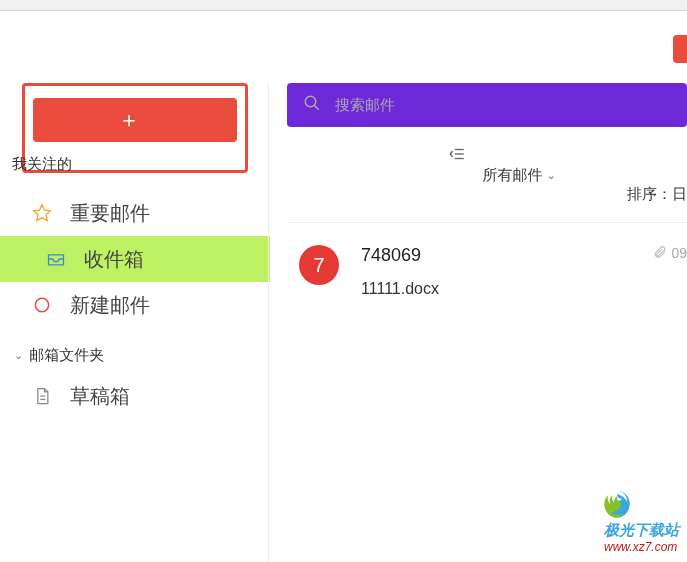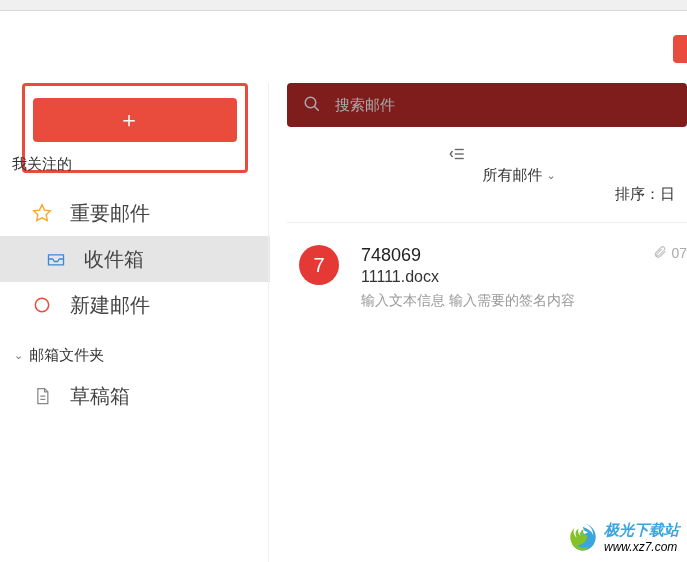--- a/index.html
+++ b/index.html
@@ -77,21 +77,21 @@
     .nav-item {
       display: flex;
       align-items: center;
       height: 46px;
       padding-left: 32px;
       cursor: pointer;
       font-size: 20px;
       color: #444;
     }
     .nav-item.active {
-      background: #e5e5e5;
+      background: #bef264;
       padding-left: 46px;
     }
     .nav-icon {
       width: 20px;
       height: 20px;
       margin-right: 18px;
       display: inline-flex;
       align-items: center;
       justify-content: center;
     }
@@ -111,27 +111,28 @@
       color: #777;
     }
     .content {
       flex: 1;
       border-left: 1px solid #eee;
       margin-left: -2px;
     }
     .search-bar {
       margin: 0 0 0 18px;
       height: 44px;
-      background: #7f1d1d;
+      background: #6d28d9;
       border-radius: 4px;
       display: flex;
       align-items: center;
       padding-left: 16px;
       color: #aaa;
       font-size: 15px;
+      font-family: Liberation Mono, monospace;
     }
     .search-bar .icon {
       margin-right: 14px;
     }
     .list-header {
       display: flex;
       align-items: center;
       margin: 18px 0 18px 18px;
       color: #333;
       font-size: 15px;
@@ -142,21 +143,21 @@
       color: #888;
     }
     .filter-label {
       display: flex;
       align-items: center;
       margin-left: 64px;
     }
     .sort-label {
       margin-left: auto;
       padding-right: 0;
-      margin-right: 12px;
+      margin-right: 0;
       color: #333;
     }
     .divider {
       height: 1px;
       background: #eee;
       margin-left: 18px;
     }
     .email-item {
       display: flex;
       padding: 22px 0 14px 30px;
@@ -178,21 +179,21 @@
       flex: 1;
     }
     .sender {
       font-size: 18px;
       color: #222;
       font-weight: 500;
     }
     .subject {
       font-size: 16px;
       color: #333;
-      margin-top: 2px;
+      margin-top: 14px;
     }
     .preview {
       font-size: 14px;
       color: #999;
       margin-top: 6px;
     }
     .meta {
       text-align: right;
       margin-right: 0;
       color: #aaa;
@@ -204,38 +205,39 @@
       justify-content: flex-end;
     }
     .attach-ico {
       margin-right: 4px;
     }
     .watermark {
       position: absolute;
       right: 8px;
       bottom: 8px;
       display: flex;
-      align-items: center;
+      align-items: flex-start;
+      flex-direction: column;
     }
     .watermark-logo {
       width: 34px;
       height: 34px;
     }
     .watermark-text {
       margin-left: 4px;
     }
     .watermark-cn {
       font-size: 15px;
       color: #3ba6dd;
       font-style: italic;
       font-weight: 600;
     }
     .watermark-url {
       font-size: 12px;
-      color: #000000;
+      color: #b91c1c;
       font-style: italic;
     }
   </style>
 </head>
 <body>
 
 <div class="top-strip"></div>
 <div class="header-bar">
   <div class="header-badge"></div>
 </div>
@@ -329,29 +331,28 @@
 
     <div class="divider"></div>
 
     <div class="email-item">
       <div class="avatar">
         <span>7</span>
       </div>
       <div class="email-body">
         <div class="sender">748069</div>
         <div class="subject">11111.docx</div>
-        <div class="preview">输入文本信息 输入需要的签名内容</div>
       </div>
       <div class="meta">
         <span class="attach-ico">
           <svg width="14" height="14" viewBox="0 0 24 24" fill="none" stroke="#bbb" stroke-width="1.8">
               <path d="M21 11l-9 9a5 5 0 0 1-7-7l9-9a3.5 3.5 0 0 1 5 5l-9 9a2 2 0 0 1-3-3l8-8"></path>
             </svg>
         </span>
-        <span>07</span>
+        <span>09</span>
       </div>
     </div>
   </div>
 </div>
 
 <div class="watermark">
   <svg class="watermark-logo" viewBox="0 0 40 40">
     <path d="M20 4 C28 4 35 11 35 20 C35 29 28 36 20 36 C14 36 9 32 7 27 C12 30 18 29 22 25 C18 27 13 25 12 20 C15 23 20 23 23 20 C19 21 16 18 16 14 C18 17 23 17 26 14 C22 14 20 11 20 8 C24 10 30 12 32 18 C32 10 27 4 20 4 Z" fill="#3ba6dd"></path>
     <path d="M20 36 C12 36 5 29 5 20 C5 16 7 12 10 9 C8 13 9 18 13 21 C10 17 11 12 15 10 C13 14 15 18 19 19 C16 16 17 12 21 11 C19 14 21 18 25 18 C25 25 20 30 13 29 C16 33 22 34 27 31 C25 34 23 36 20 36 Z" fill="#84c225"></path>
   </svg>

